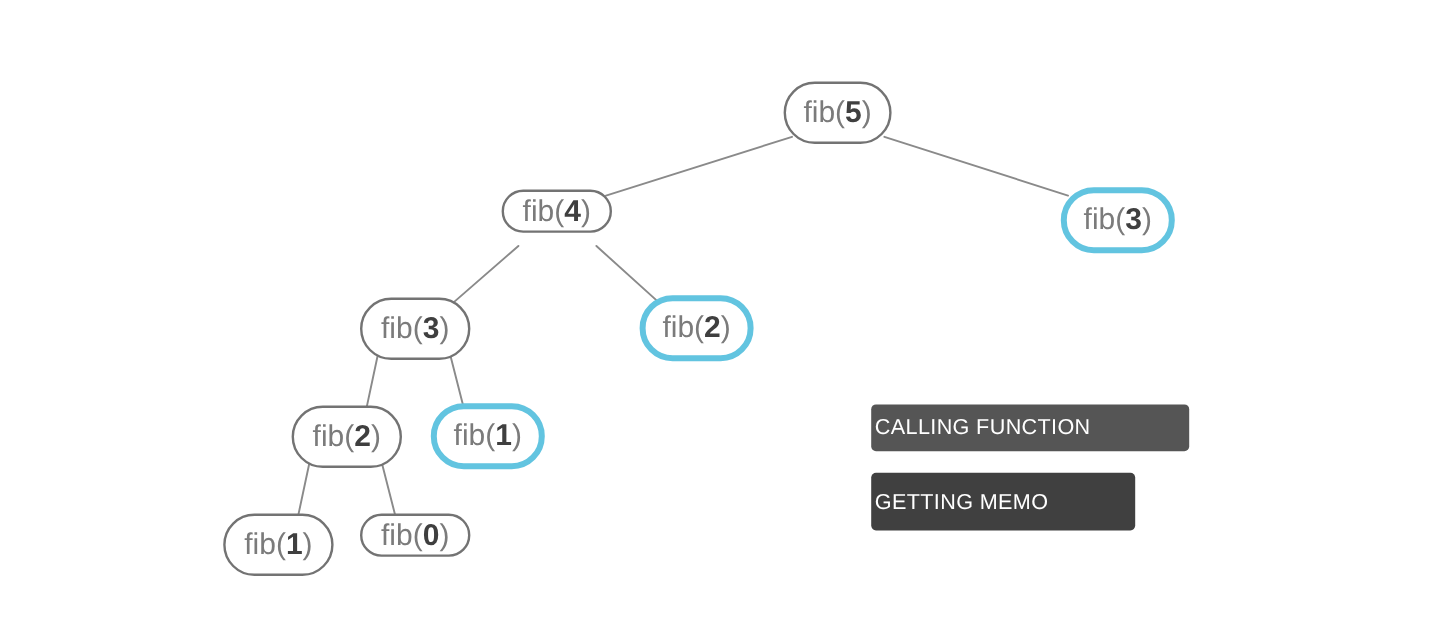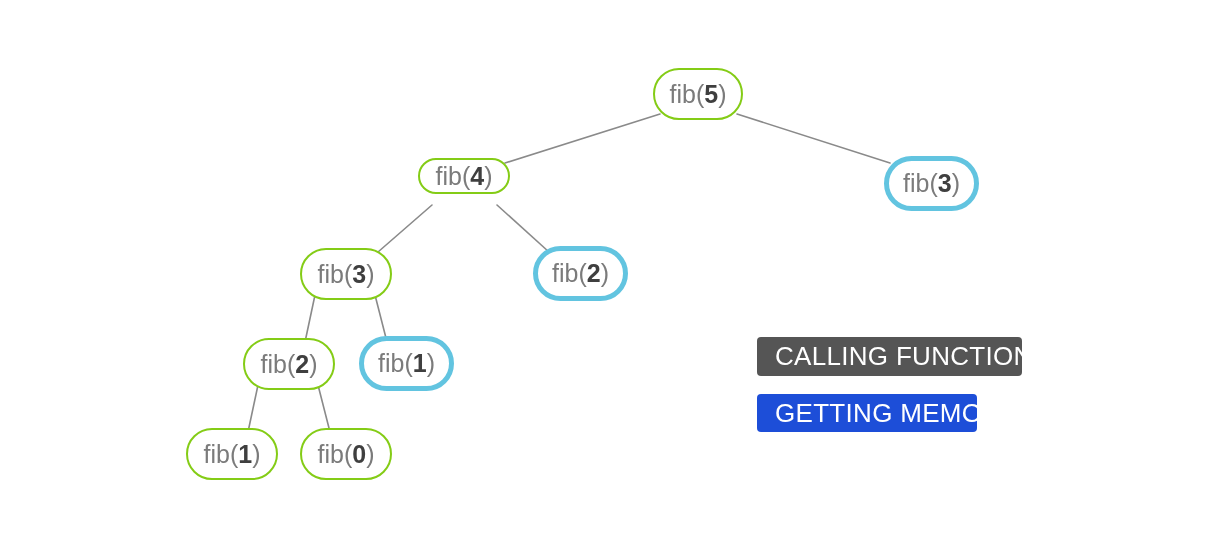--- a/index.html
+++ b/index.html
@@ -26,21 +26,21 @@
     position: absolute;
     box-sizing: border-box;
     display: flex;
     align-items: center;
     justify-content: center;
     background: #ffffff;
     border-radius: 999px;
     z-index: 2;
   }
   .node.call {
-    border: 2px solid #84cc16;
+    border: 2px solid #737373;
   }
   .node.memo {
     border: 5px solid #62c4e0;
   }
   .node-label {
     font-size: 25px;
     color: #7b7b7b;
     letter-spacing: 0px;
     white-space: nowrap;
     line-height: 1;
@@ -54,26 +54,25 @@
     position: absolute;
     z-index: 3;
   }
   .legend-badge {
     position: absolute;
     box-sizing: border-box;
     display: flex;
     align-items: center;
     border-radius: 4px;
     color: #ffffff;
-    font-size: 26px;
+    font-size: 18px;
     letter-spacing: 0.3px;
-    padding-left: 18px;
+    padding-left: 3px;
     padding-right: 14px;
     white-space: nowrap;
-    margin-left: 31px;
   }
 </style>
 </head>
 <body>
 
 <div id="canvas">
 
   <svg id="edge-layer" viewBox="0 0 1208 536" xmlns="http://www.w3.org/2000/svg">
       <line x1="660" y1="114" x2="505" y2="163" stroke="#8a8a8a" stroke-width="1.6" stroke-linecap="round"></line>
       <line x1="737" y1="114" x2="890" y2="163" stroke="#8a8a8a" stroke-width="1.6" stroke-linecap="round"></line>
@@ -103,25 +102,25 @@
       </div>
       <div class="node call" style="left: 243px; top: 338px; width: 92px; height: 52px;">
         <span class="node-label"><span>fib(</span><span class="num">2</span><span>)</span></span>
       </div>
       <div class="node memo" style="left: 359px; top: 336px; width: 95px; height: 55px;">
         <span class="node-label"><span>fib(</span><span class="num">1</span><span>)</span></span>
       </div>
       <div class="node call" style="left: 186px; top: 428px; width: 92px; height: 52px;">
         <span class="node-label"><span>fib(</span><span class="num">1</span><span>)</span></span>
       </div>
-      <div class="node call" style="left: 300px; top: 428px; width: 92px; height: 52px; justify-content: center;">
+      <div class="node call" style="left: 300px; top: 428px; width: 92px; height: 36px; justify-content: center;">
         <span class="node-label"><span>fib(</span><span class="num">0</span><span>)</span></span>
       </div>
     </div>
 
   <div class="legend">
     <div id="legend-items">
         <div class="legend-badge" style="left: 726px; top: 337px; width: 265px; height: 39px; background: rgb(85, 85, 85);">CALLING FUNCTION</div>
-        <div class="legend-badge" style="left: 726px; top: 394px; width: 220px; height: 38px; background: #1d4ed8;">GETTING MEMO</div>
+        <div class="legend-badge" style="left: 726px; top: 394px; width: 220px; height: 48px; background: #404040;">GETTING MEMO</div>
       </div>
   </div>
 
 </div>
 
 </body></html>

